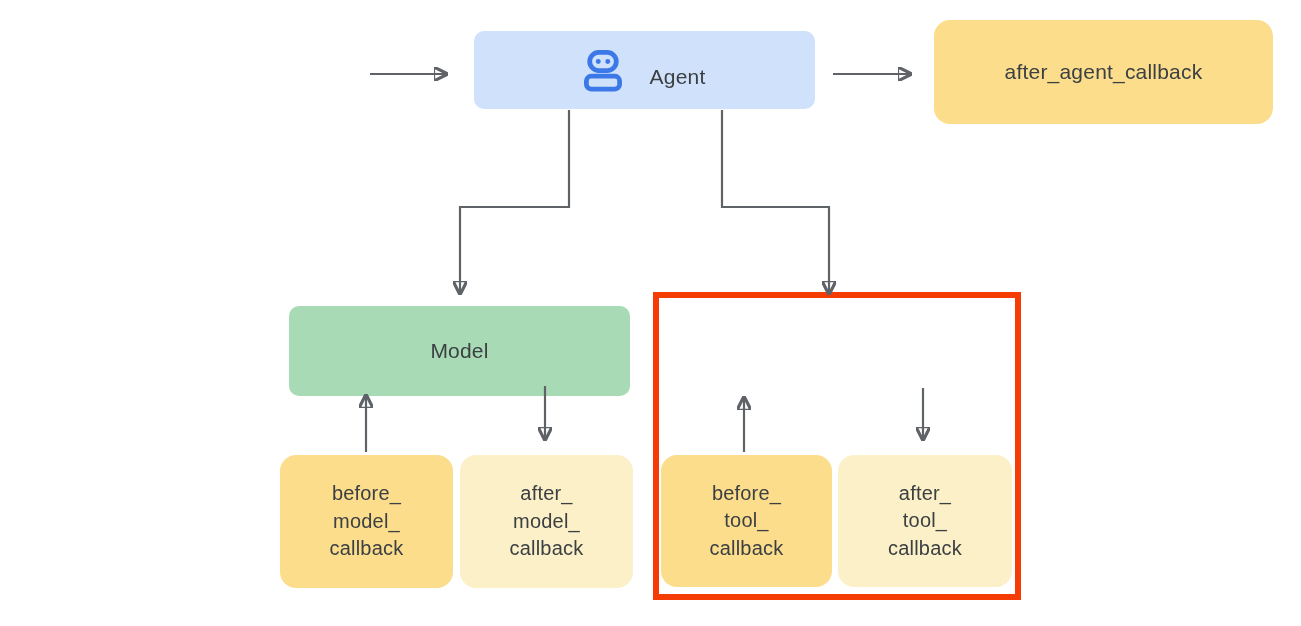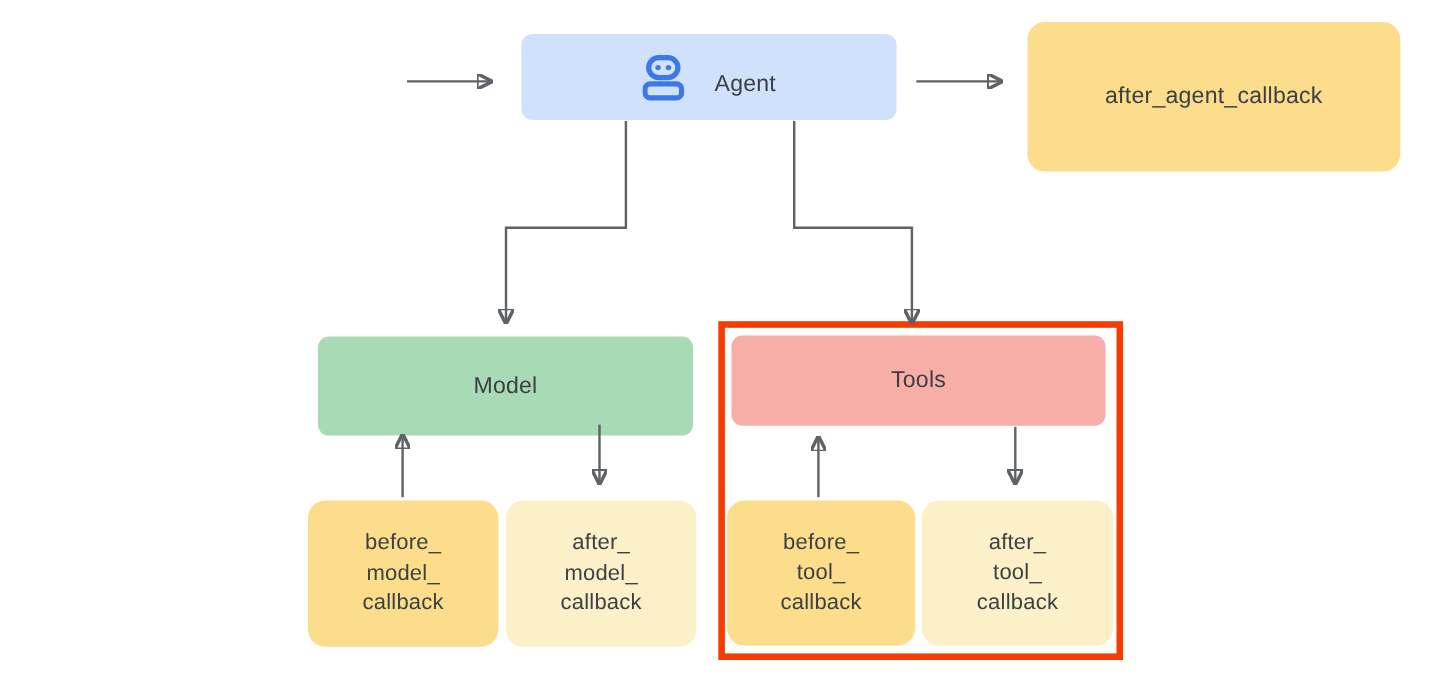--- a/index.html
+++ b/index.html
@@ -90,31 +90,28 @@
       <svg class="robot-svg" width="38" height="43" viewBox="0 0 40 44" aria-hidden="true">
         <rect class="robot-stroke" x="6" y="3" width="28" height="19" rx="9.5"></rect>
         <circle class="robot-fill" cx="15" cy="12.5" r="2.6"></circle>
         <circle class="robot-fill" cx="25" cy="12.5" r="2.6"></circle>
         <rect class="robot-stroke" x="2.5" y="28" width="35" height="13.5" rx="5"></rect>
       </svg>
       <span class="lbl">Agent</span>
     </span>
   </div>
 
-  <div class="node bg-gold r16" style="left:934px;top:20px;width:339px;height:136px">
+  <div class="node bg-gold r16" style="left:934px;top:20px;width:339px;height:104px">
     <span class="lbl">after_agent_callback</span>
   </div>
 
   <div class="node bg-green r10" style="left:289px;top:306px;width:341px;height:90px">
     <span class="lbl">Model</span>
   </div>
 
-  <div class="node bg-pink r10" style="left:665px;top:305px;width:340px;height:82px">
-    <span class="lbl">Tools</span>
-  </div>
 
   <div class="node bg-gold r16" style="left:280px;top:455px;width:173px;height:133px;font-size:20px">
     <span class="lbl">before_
 model_
 callback</span>
   </div>
 
   <div class="node bg-light r16" style="left:460px;top:455px;width:173px;height:133px;font-size:20px">
     <span class="lbl">after_
 model_

